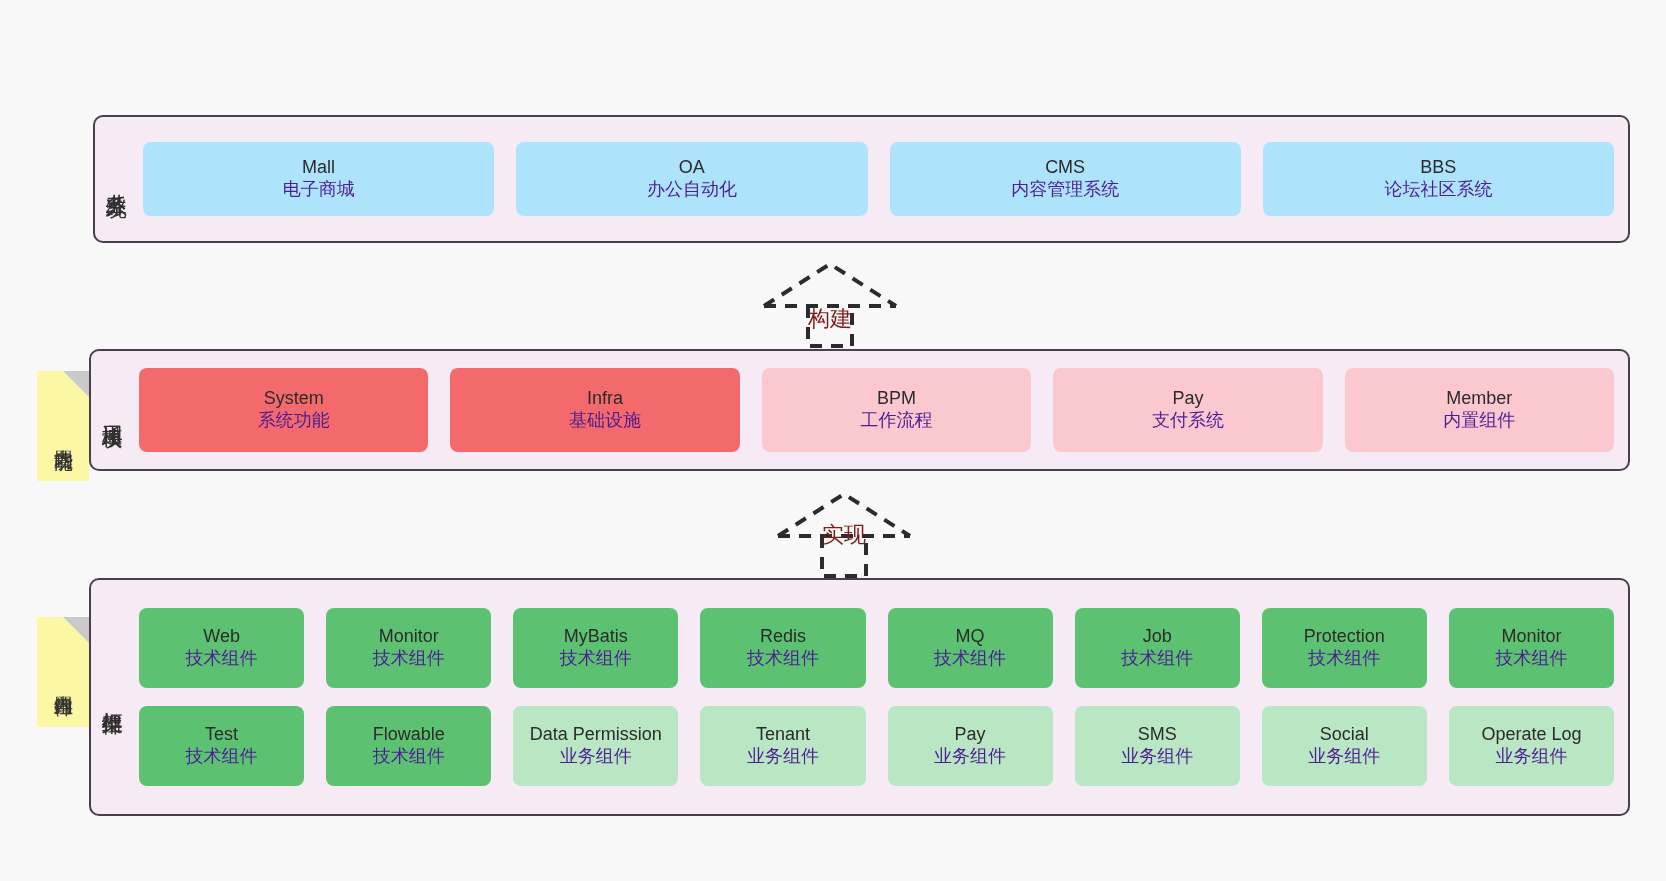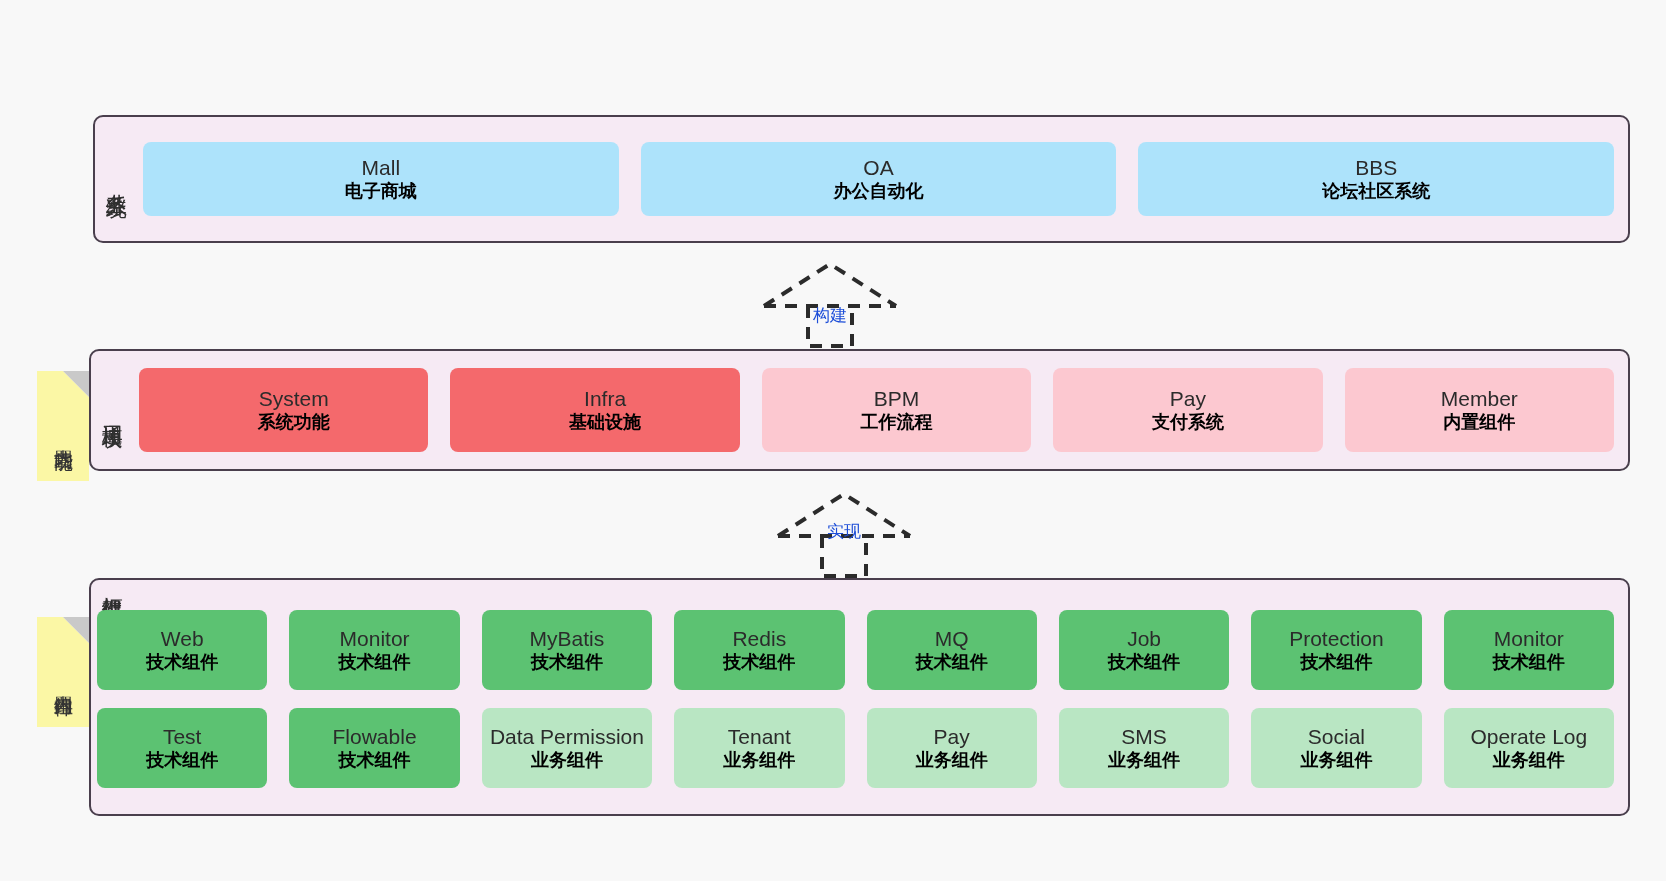--- a/index.html
+++ b/index.html
@@ -72,27 +72,26 @@
     display: flex;
     flex-direction: column;
     align-items: center;
     justify-content: center;
     text-align: center;
     padding: 4px 6px;
     box-sizing: border-box;
     line-height: 1.22;
   }
   .node .en {
-    font-size: 21px;
+    font-size: 18px;
     color: #2b2b2b;
   }
   .node .cn {
     font-size: 18px;
-    color: #000000;
-    font-weight: bold;
+    color: #4c1d95;
   }
 
   .h-biz   { height: 74px; }
   .h-mod   { height: 84px; }
   .h-comp  { height: 80px; }
 
   
   .c-blue      { background: #ade3fb; }
   .c-red       { background: #f4696c; padding-left: 26px; }
   .c-pink      { background: #fcc8d0; }
@@ -137,22 +136,22 @@
     border-top: 26px solid #f8f8f8;
   }
 
   
   .connector {
     position: absolute;
   }
   .connector svg { display: block; }
   .connector .conn-label {
     position: absolute;
-    font-size: 17px;
-    color: #1d4ed8;
+    font-size: 22px;
+    color: #7f1d1d;
     white-space: nowrap;
     left: 50%;
     transform: translateX(-50%);
   }
 </style>
 </head>
 <body>
 
 <div class="canvas">
 
@@ -162,20 +161,24 @@
       <div class="row">
         <div class="node h-biz c-blue">
           <span class="en">Mall</span>
           <span class="cn">电子商城</span>
         </div>
         <div class="node h-biz c-blue">
           <span class="en">OA</span>
           <span class="cn">办公自动化</span>
         </div>
         <div class="node h-biz c-blue">
+          <span class="en">CMS</span>
+          <span class="cn">内容管理系统</span>
+        </div>
+        <div class="node h-biz c-blue">
           <span class="en">BBS</span>
           <span class="cn">论坛社区系统</span>
         </div>
       </div>
     </div>
   </div>
 
   <div class="connector" style="left:756px; top:258px; width:148px; height:90px;">
     <svg width="148" height="90" viewBox="0 0 148 90" aria-hidden="true">
 
@@ -229,21 +232,21 @@
     </svg>
     <span class="conn-label" style="top:32px;">实现</span>
   </div>
 
   <div class="note" style="left:37px; top:617px; width:52px; height:110px;">
     <span class="fold-bg"></span>
     <span class="fold"></span>
     <span class="note-text">内置组件</span>
   </div>
 
-  <div class="layer" id="layer-framework" style="left:89px; top:578px; width:1541px; height:238px;flex-direction:column;">
+  <div class="layer" id="layer-framework" style="left:89px; top:578px; width:1541px; height:238px;">
     <div class="layer-title">框架组件</div>
     <div class="layer-body">
 
       <div class="row">
         <div class="node h-comp c-green">
           <span class="en">Web</span>
           <span class="cn">技术组件</span>
         </div>
         <div class="node h-comp c-green">
           <span class="en">Monitor</span>

